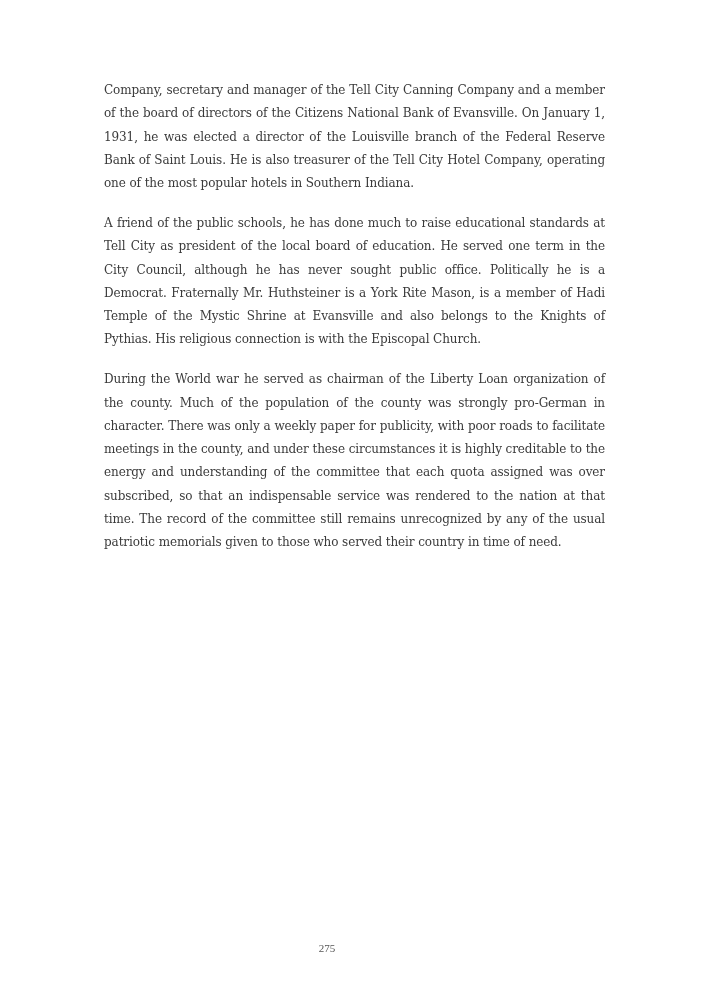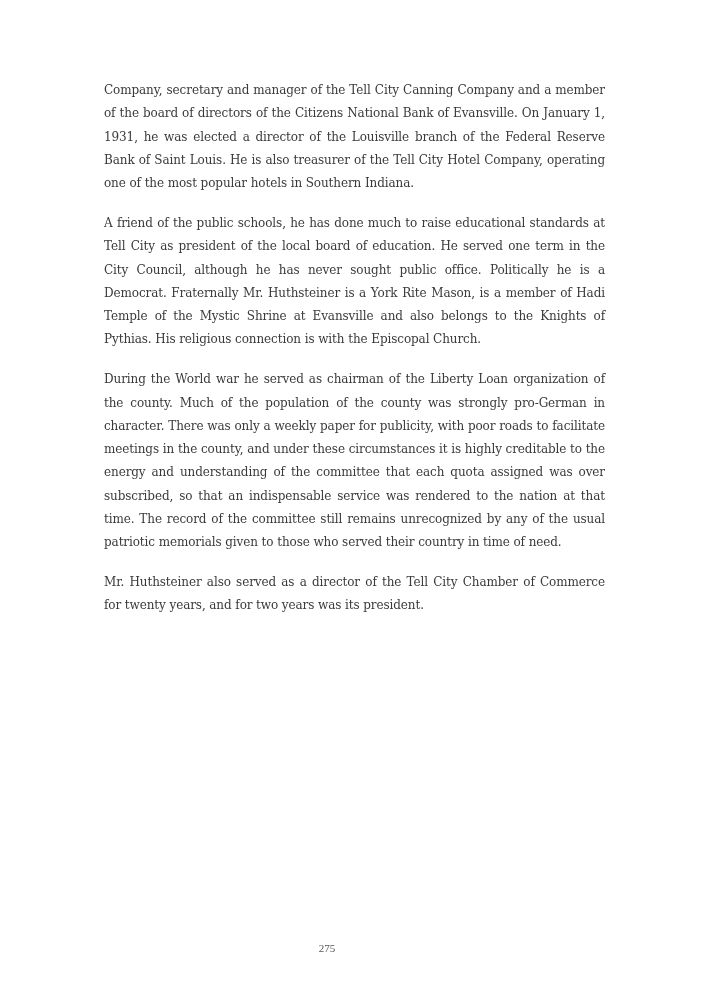--- a/index.html
+++ b/index.html
@@ -28,16 +28,15 @@
     color: #555555;
   }
 </style>
 </head>
 <body>
 
 <div class="page">
   <p>Company, secretary and manager of the Tell City Canning Company and a member of the board of directors of the Citizens National Bank of Evansville. On January 1, 1931, he was elected a director of the Louisville branch of the Federal Reserve Bank of Saint Louis. He is also treasurer of the Tell City Hotel Company, operating one of the most popular hotels in Southern Indiana.</p>
   <p>A friend of the public schools, he has done much to raise educational standards at Tell City as president of the local board of education. He served one term in the City Council, although he has never sought public office. Politically he is a Democrat. Fraternally Mr. Huthsteiner is a York Rite Mason, is a member of Hadi Temple of the Mystic Shrine at Evansville and also belongs to the Knights of Pythias. His religious connection is with the Episcopal Church.</p>
   <p>During the World war he served as chairman of the Liberty Loan organization of the county. Much of the population of the county was strongly pro-German in character. There was only a weekly paper for publicity, with poor roads to facilitate meetings in the county, and under these circumstances it is highly creditable to the energy and understanding of the committee that each quota assigned was over subscribed, so that an indispensable service was rendered to the nation at that time. The record of the committee still remains unrecognized by any of the usual patriotic memorials given to those who served their country in time of need.</p>
-  <p>Mr. Huthsteiner also served as a director of the Tell City Chamber of Commerce for twenty years, and for two years was its president.</p>
 </div>
 
 <div class="page-number">275</div>
 
 </body></html>

